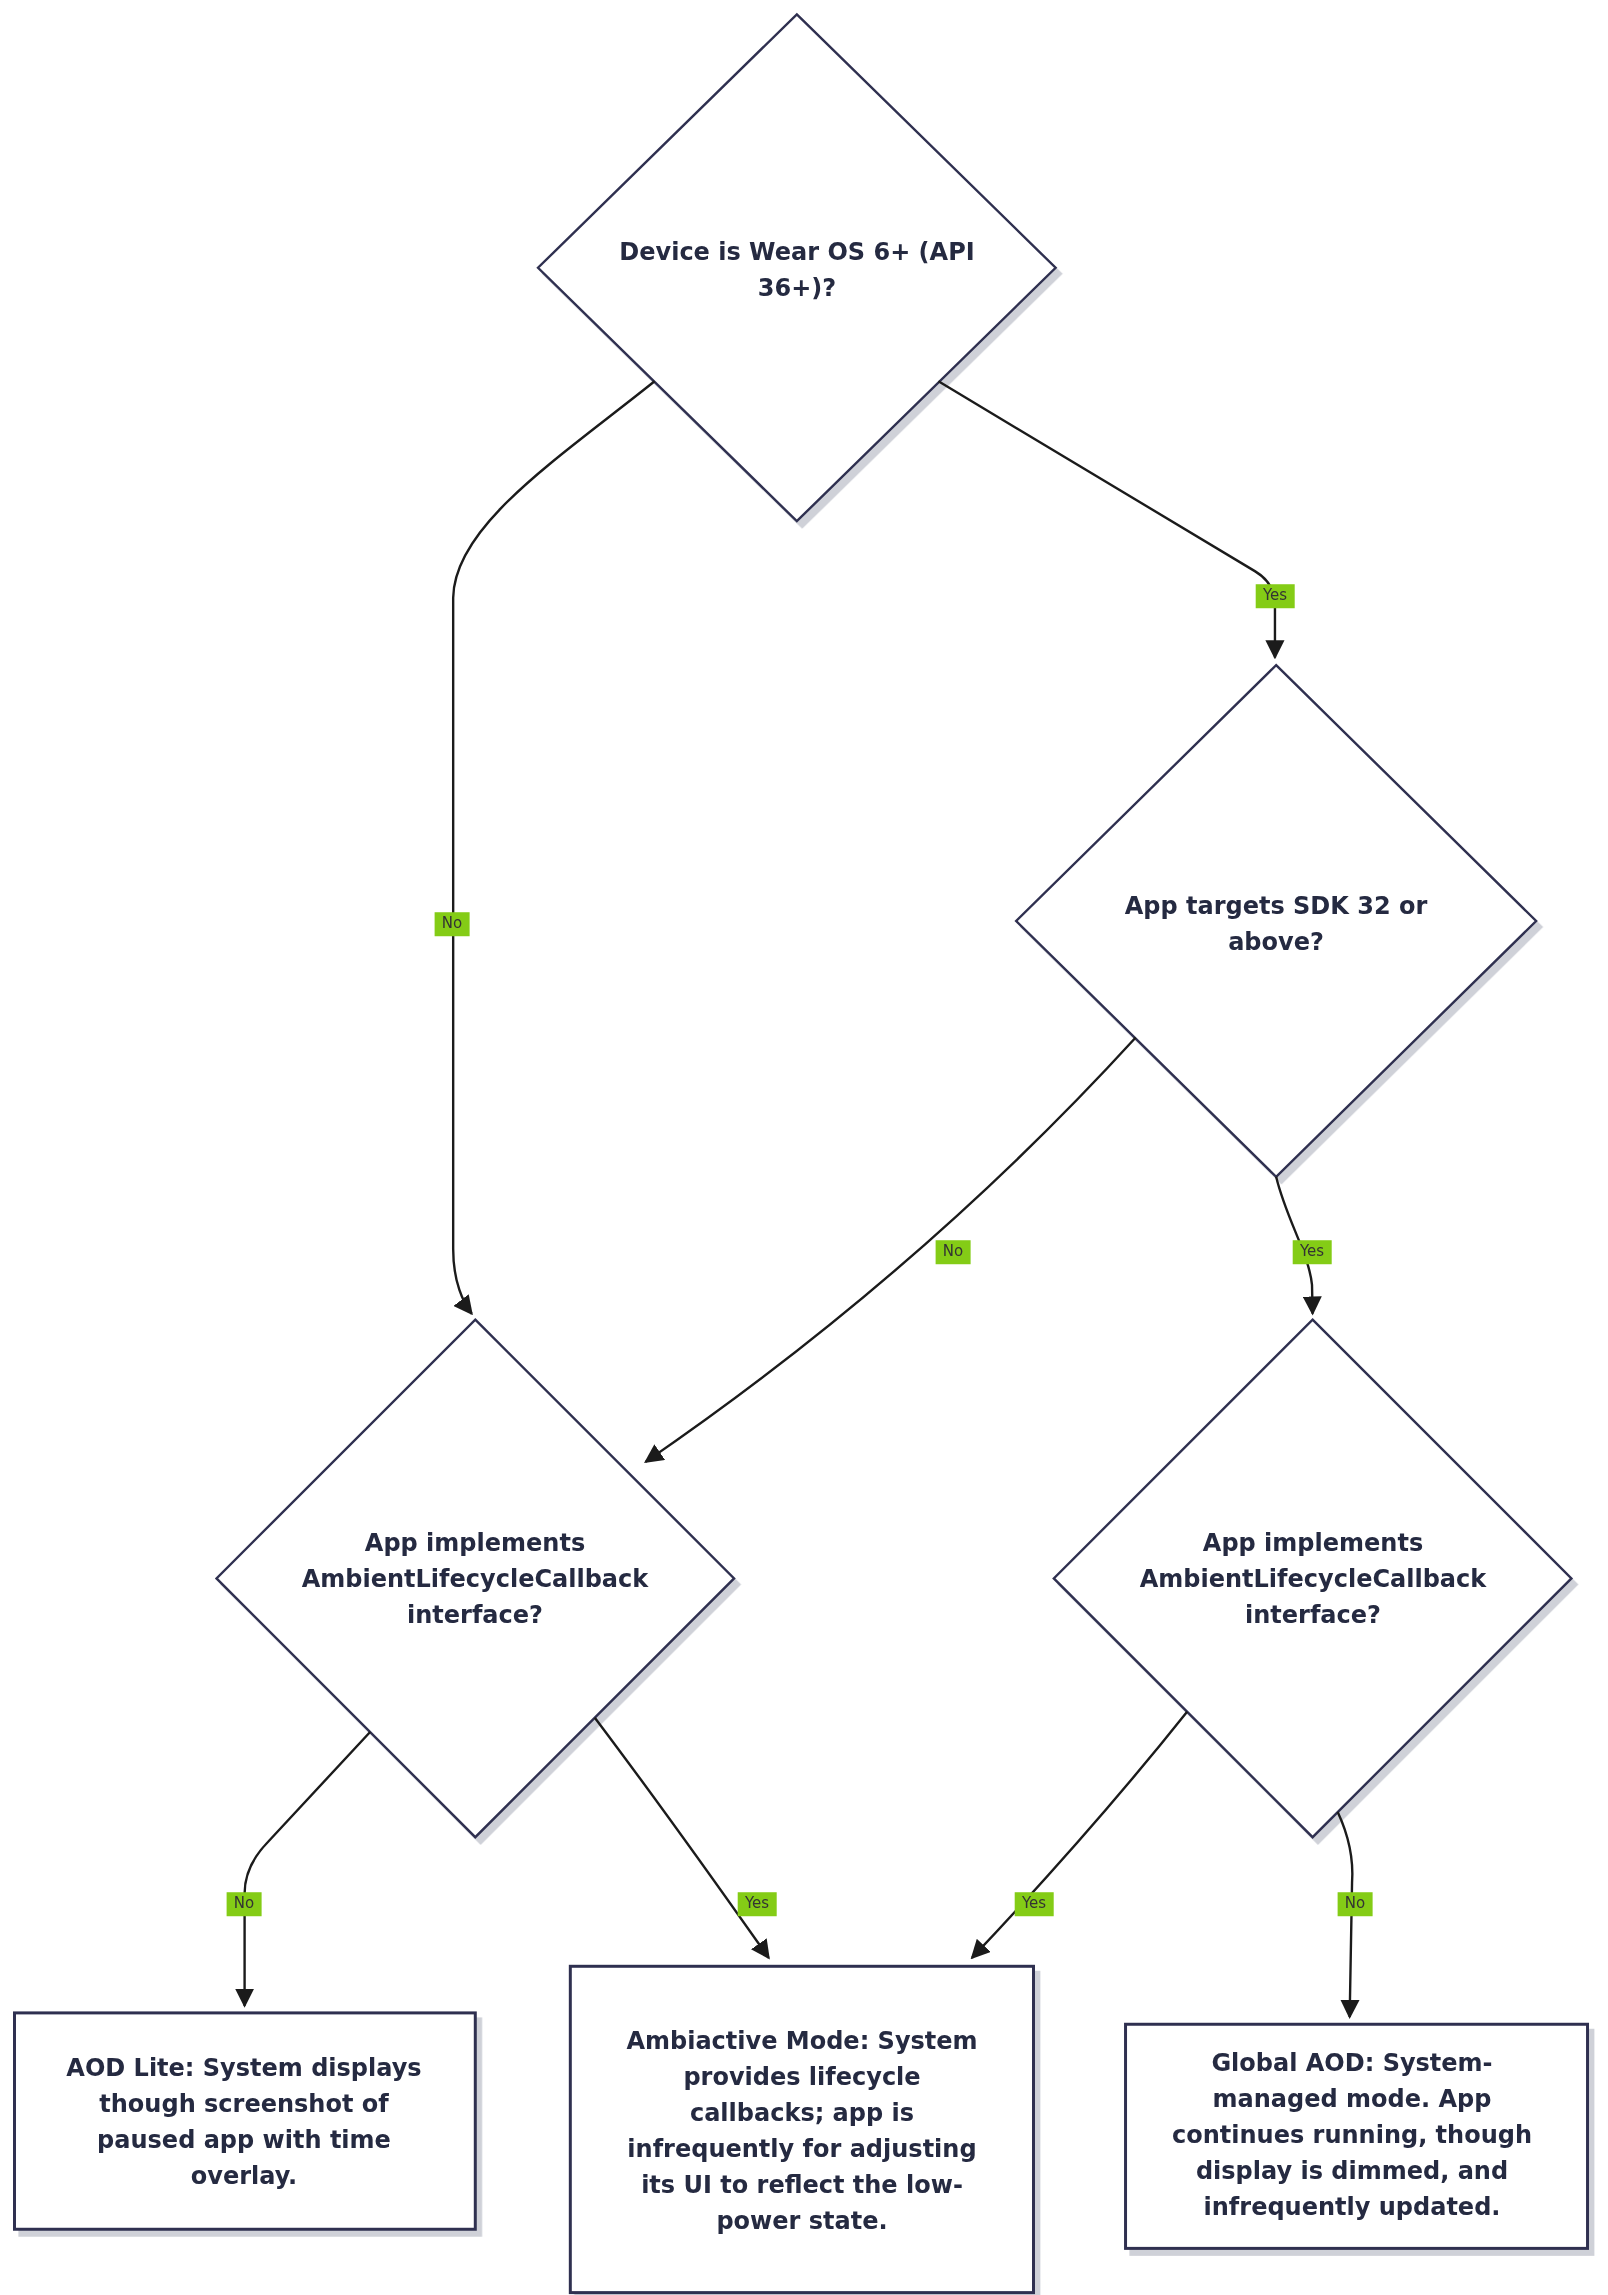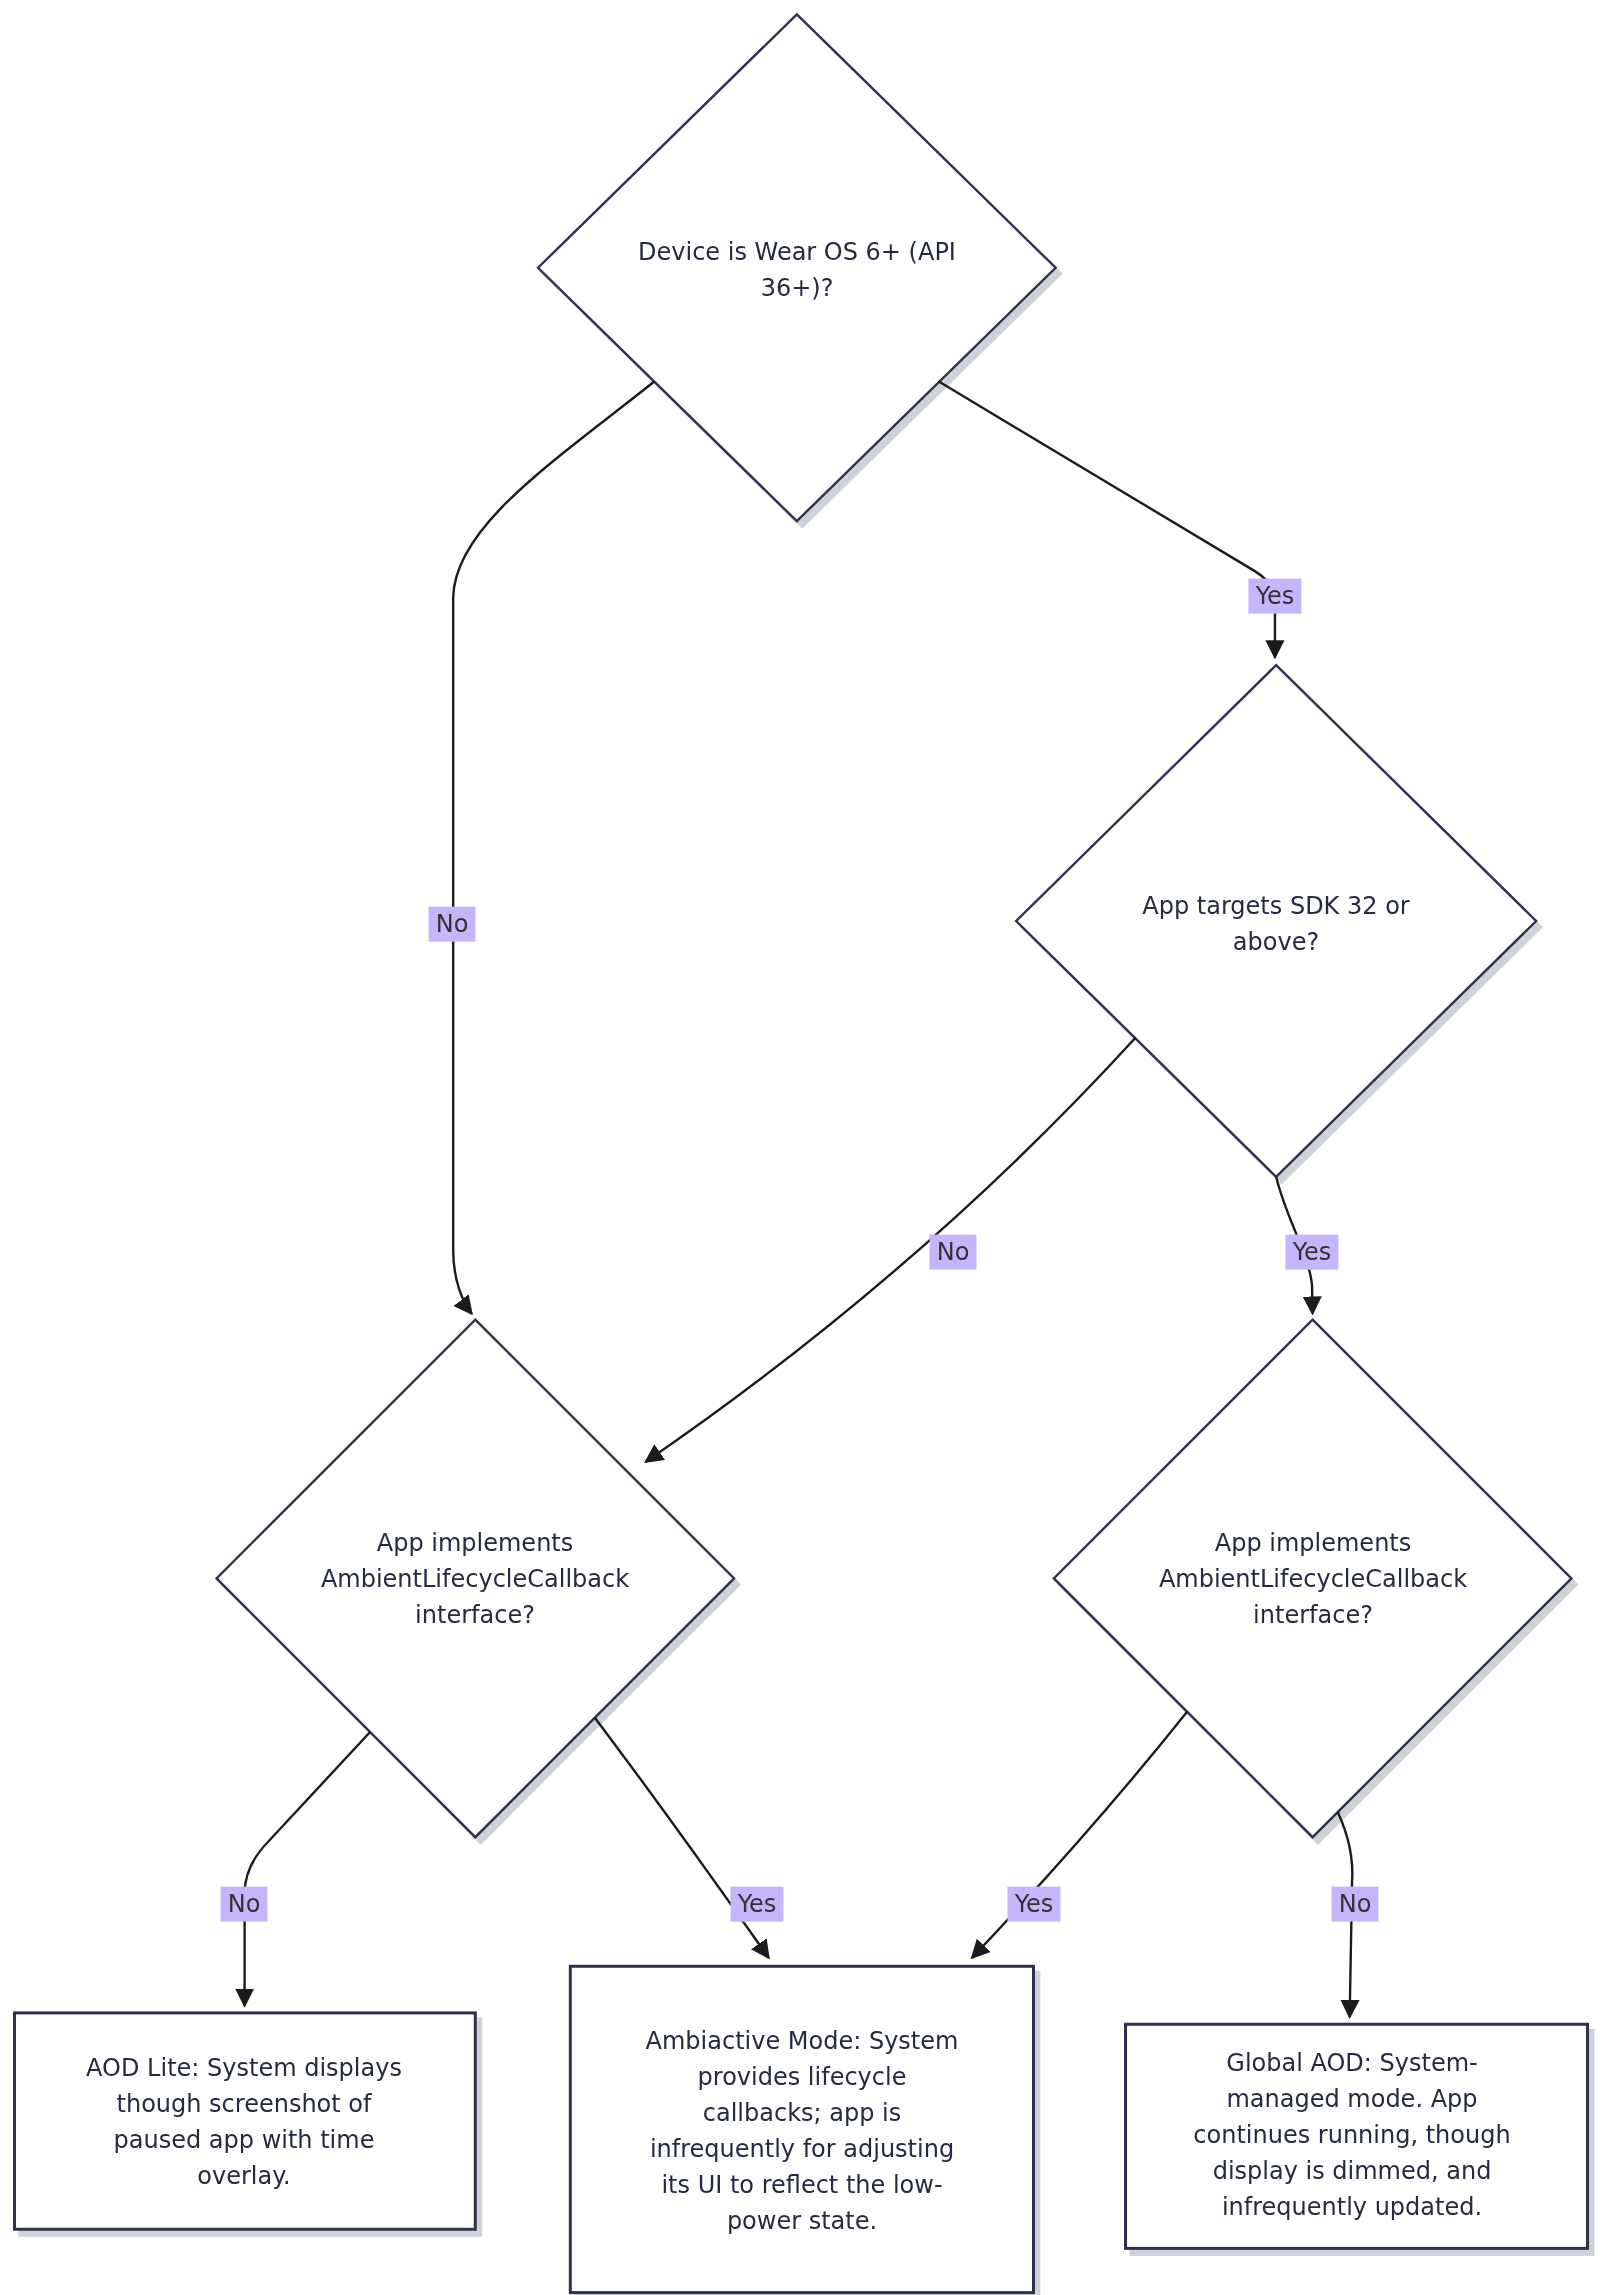--- a/index.html
+++ b/index.html
@@ -6,26 +6,26 @@
   body {
     width: 1608px; height: 2295px; position: relative; overflow: hidden;
     font-family: "DejaVu Sans", "Liberation Sans", sans-serif;
   }
   .stage { position: absolute; inset: 0; }
   svg.diagram-layer { position: absolute; left: 0; top: 0; }
   .shape { filter: drop-shadow(9px 10px 0px rgba(148,152,168,0.45)); }
   .node-text {
     position: absolute; transform: translate(-50%, -50%);
     white-space: pre-line; text-align: center;
-    font-size: 24px; line-height: 1.5; color: #252a41; font-weight: 400;
+    font-size: 24px; line-height: 1.5; color: #252a41; font-weight: 700;
   }
   .edge-label {
     position: absolute; transform: translate(-50%, -50%);
-    background: #c4b5fd; color: #333333;
-    font-size: 24px; line-height: 1.25; padding: 2.4px 7.2px;
+    background: #84cc16; color: #333333;
+    font-size: 15px; line-height: 1.25; padding: 2.4px 7.2px;
     white-space: nowrap;
   }
 </style>
 </head>
 <body>
 
 <div class="stage">
 
   <svg class="diagram-layer" width="1608" height="2295" viewBox="0 0 2690 3840">
     <defs>

